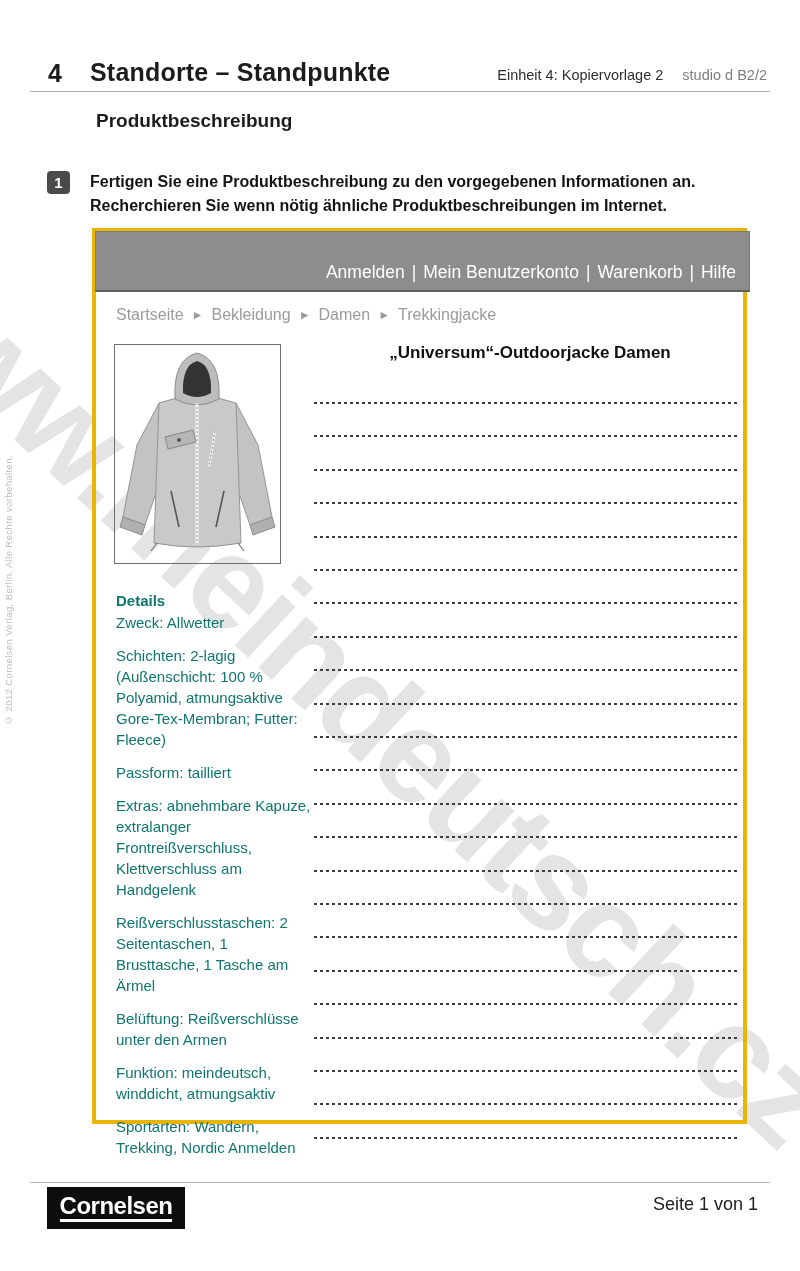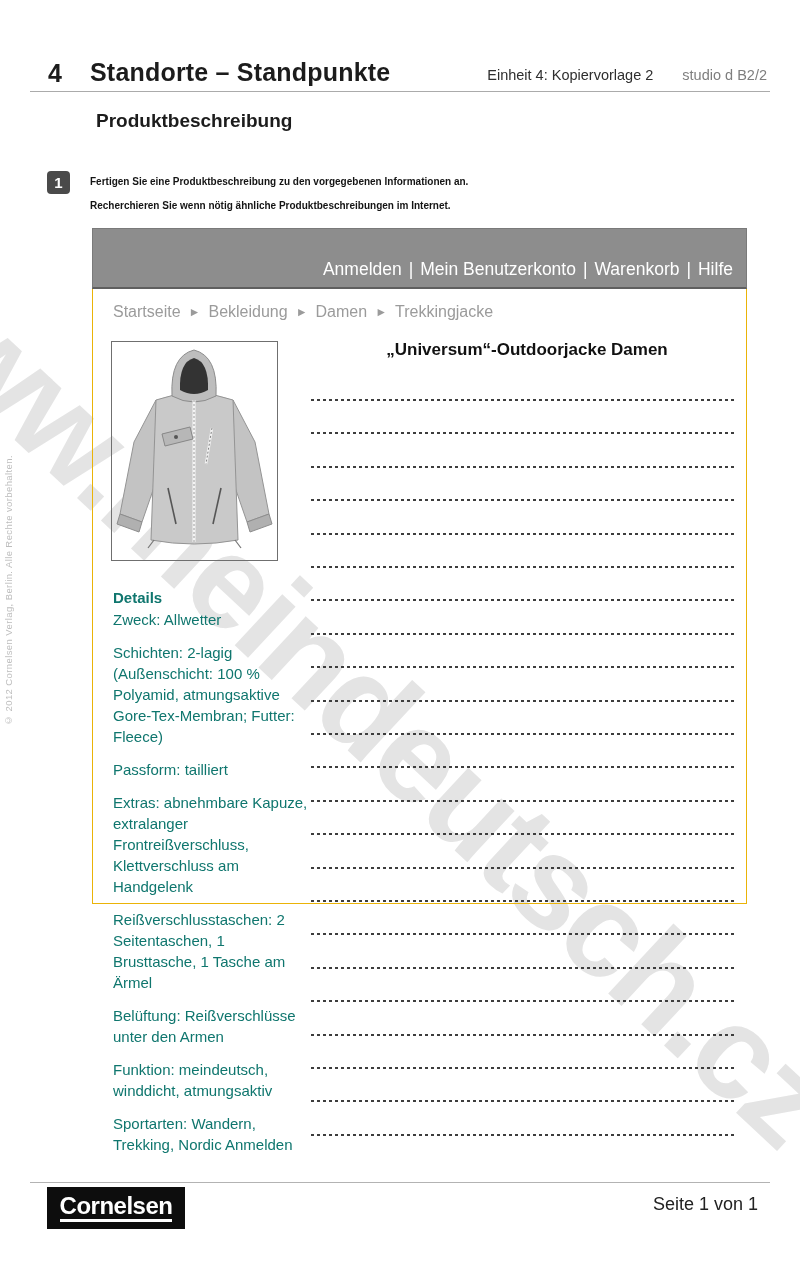--- a/index.html
+++ b/index.html
@@ -22,37 +22,37 @@
     position:absolute; left:3px; top:455px; z-index:2;
     writing-mode:vertical-rl; transform:rotate(180deg);
     font-size:9.5px; color:#bdbdbd; letter-spacing:.4px; white-space:nowrap;
   }
 
   
   .unit-number { position:absolute; left:48px; top:59px; font-size:25px; font-weight:bold; z-index:1; }
   .doc-title   { position:absolute; left:90px; top:58px; font-size:25px; font-weight:bold; letter-spacing:.2px; z-index:1; }
   .header-right{ position:absolute; right:33px; top:67px; font-size:14.5px; z-index:1; }
   .header-right .sheet-info { color:#2e2e2e; }
-  .header-right .series     { color:#7e7e7e; margin-left:25px; }
+  .header-right .series     { color:#7e7e7e; margin-left:15px; }
   .header-rule { position:absolute; left:30px; top:91px; width:740px; height:1px; background:#ababab; z-index:1; }
   .worksheet-heading { position:absolute; left:96px; top:110px; font-size:19px; font-weight:bold; z-index:1; }
 
   
   .exercise-badge {
     position:absolute; left:47px; top:171px; width:23px; height:23px; z-index:1;
     background:#4a4a4a; border-radius:4px; color:#fff; font-weight:bold;
     font-size:15px; text-align:center; line-height:23px;
   }
   .instruction { position:absolute; left:90px; top:170px; width:620px; z-index:1;
-    font-size:10px; font-weight:bold; line-height:24px; color:#141414; }
+    font-size:16px; font-weight:bold; line-height:24px; color:#141414; }
 
   
   .webshop {
-    position:absolute; left:92px; top:228px; width:655px; height:676px; z-index:1;
-    border:1px solid #eab308; background:transparent;
+    position:absolute; left:92px; top:228px; width:655px; height:896px; z-index:1;
+    border:4px solid #eab308; background:transparent;
   }
   .banner {
     position:absolute; left:-1px; top:-1px; width:655px; height:61px;
     background:#8d8d8d; border:1px solid #7a7a7a; border-bottom:2px solid #5f5f5f;
     display:flex; align-items:flex-end; justify-content:flex-end;
     padding:0 13px 7px 0; color:#ffffff; font-size:17.5px;
   }
   .banner .sep { margin:0 7px; }
   .breadcrumb { position:absolute; left:20px; top:74px; font-size:16px; color:#9b9b9b; }
   .breadcrumb .bc-sep { margin:0 8px; font-size:12px; vertical-align:1px; }

